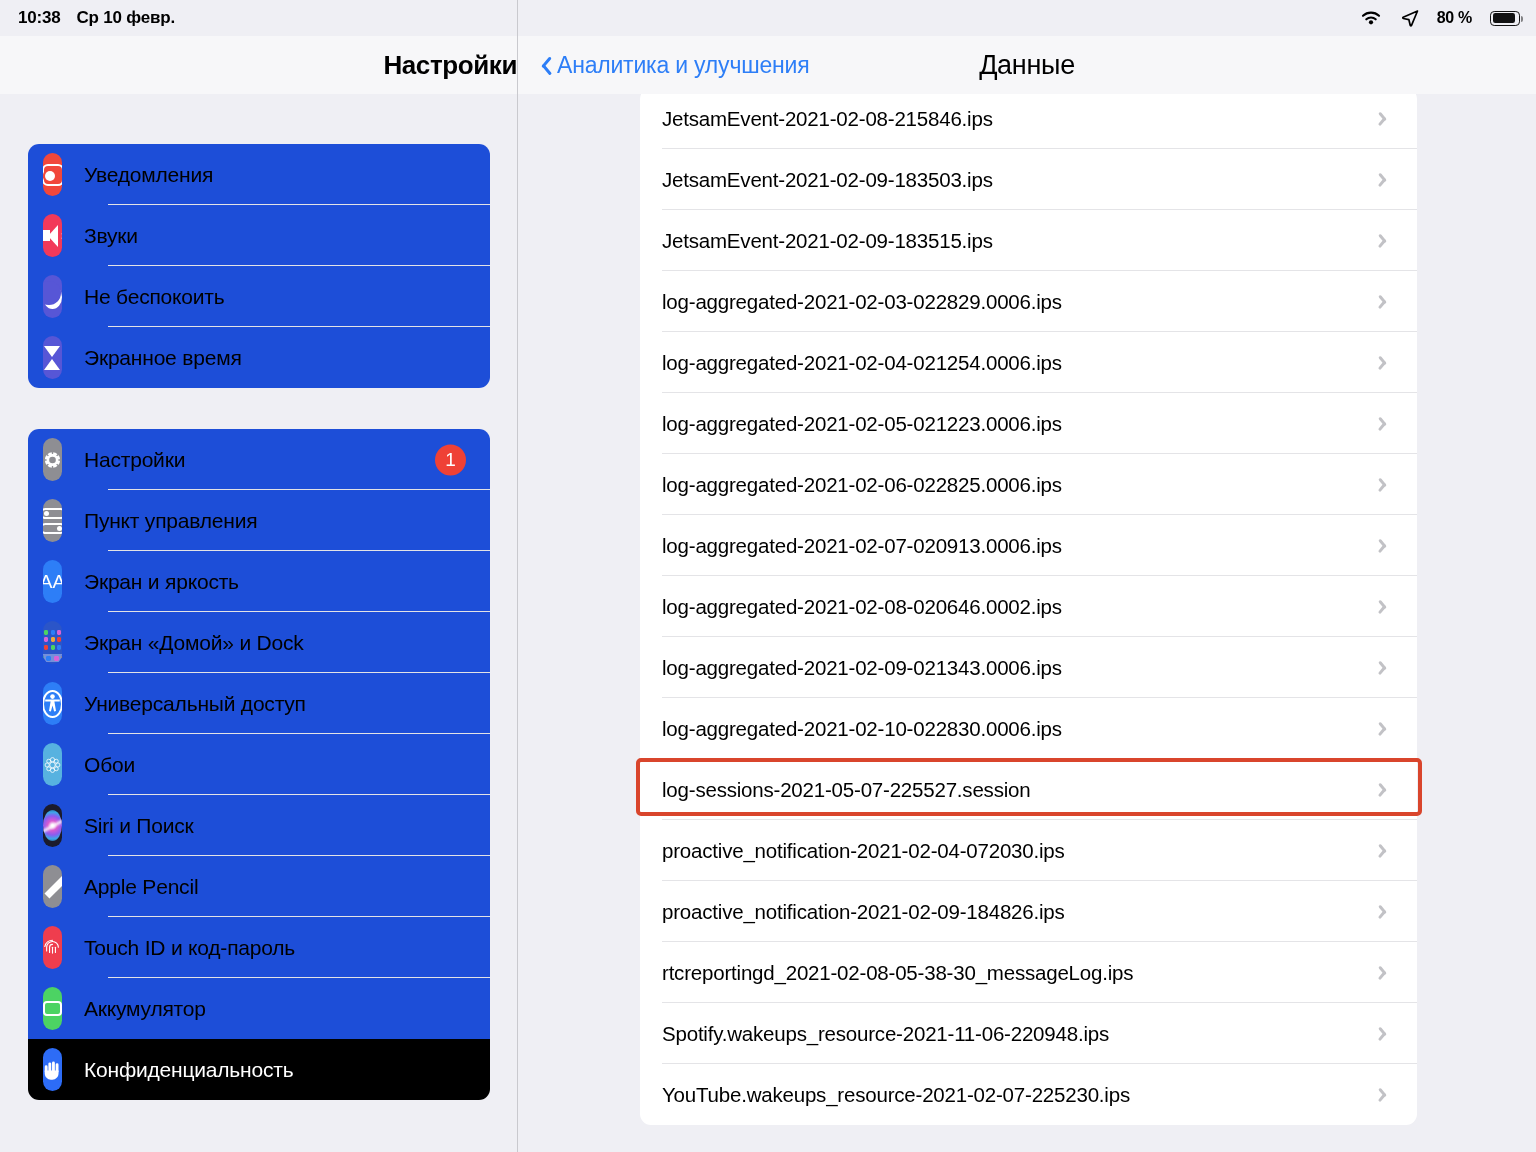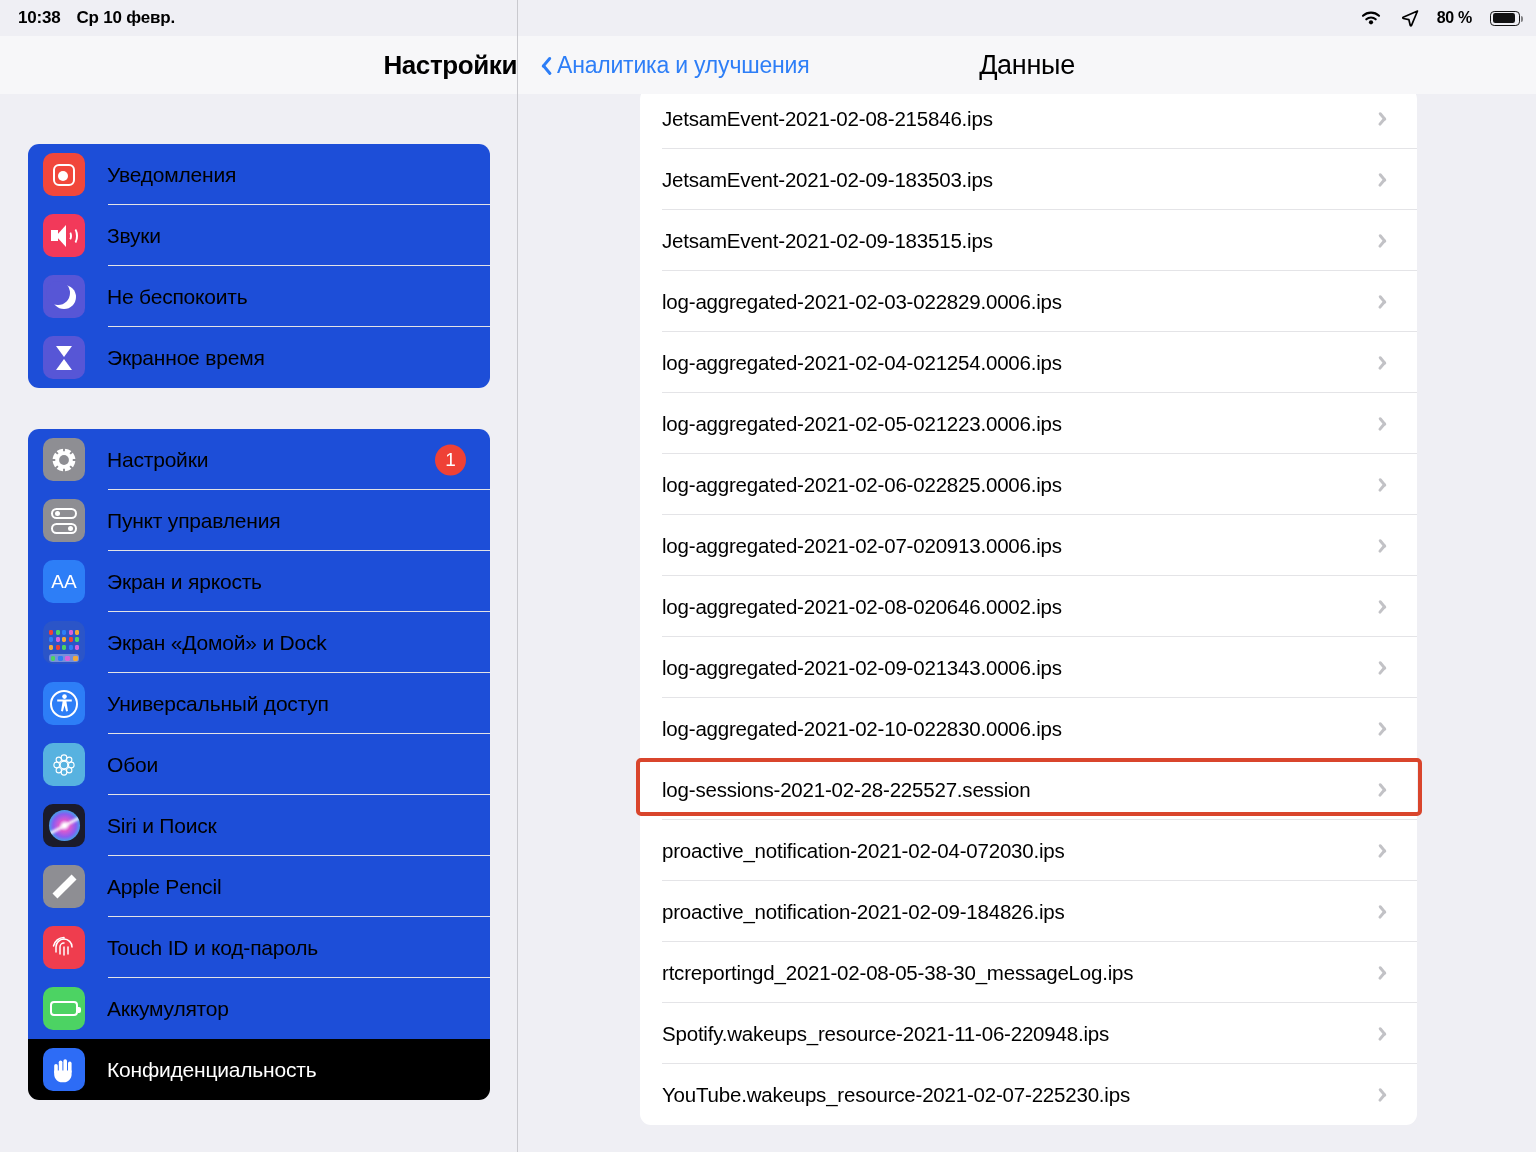--- a/index.html
+++ b/index.html
@@ -90,21 +90,21 @@
     position: relative; height: 61px; display: flex; align-items: center;
     padding-left: 15px; cursor: pointer; background: #1d4ed8;
   }
   .sb-row.selected { background: #000000; }
   .sb-row .sb-sep {
     position: absolute; left: 80px; right: 0; bottom: 0; height: 1px; background: #e3e3e6;
   }
   .sb-row:last-child .sb-sep { display: none; }
 
   .sb-icon {
-    width: 42px; height: 43px; border-radius: 10px; flex: 0 0 auto;
+    width: 19px; height: 43px; border-radius: 10px; flex: 0 0 auto;
     display: flex; align-items: center; justify-content: center;
     position: relative; overflow: hidden;
   }
   .sb-label {
     margin-left: 22px; font-size: 21px; color: #000; letter-spacing: -0.2px;
     white-space: nowrap;
   }
   .sb-row.selected .sb-label { color: #fff; }
   .sb-badge {
     position: absolute; right: 24px; top: 50%; transform: translateY(-50%);
@@ -524,21 +524,21 @@
           <span class="lname">log-aggregated-2021-02-09-021343.0006.ips</span>
           <span class="lchev"></span>
           <span class="sep"></span>
         </div>
         <div class="lrow">
           <span class="lname">log-aggregated-2021-02-10-022830.0006.ips</span>
           <span class="lchev"></span>
           <span class="sep"></span>
         </div>
         <div class="lrow">
-          <span class="lname">log-sessions-2021-02-28-225527.session</span>
+          <span class="lname">log-sessions-2021-05-07-225527.session</span>
           <span class="lchev"></span>
           <span class="sep"></span>
         </div>
         <div class="lrow">
           <span class="lname">proactive_notification-2021-02-04-072030.ips</span>
           <span class="lchev"></span>
           <span class="sep"></span>
         </div>
         <div class="lrow">
           <span class="lname">proactive_notification-2021-02-09-184826.ips</span>

